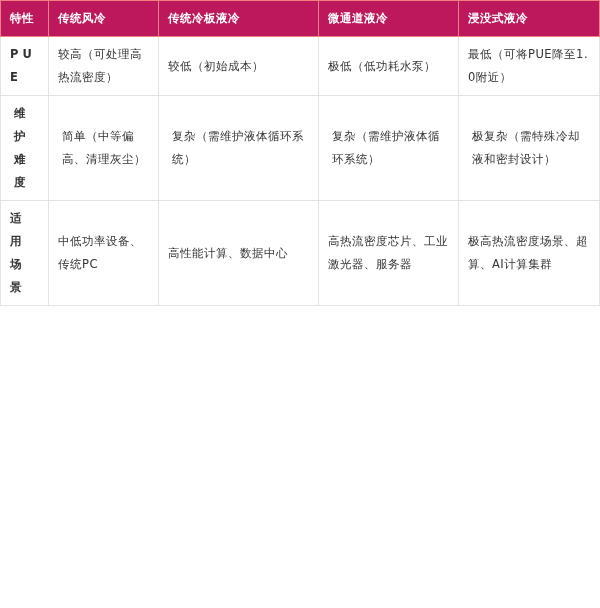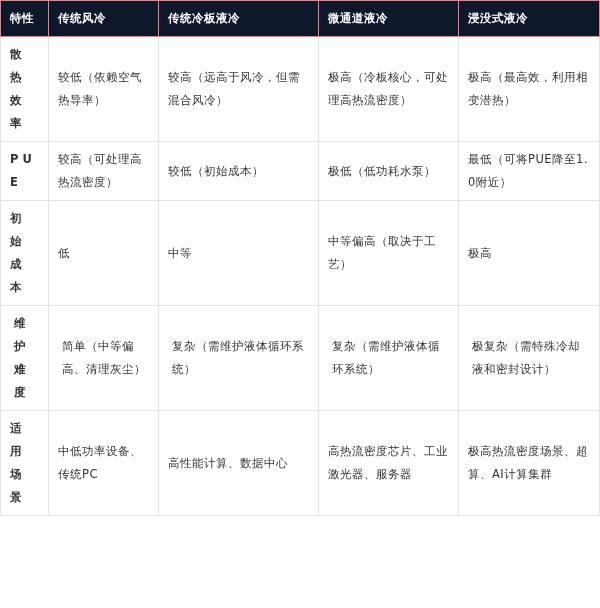--- a/index.html
+++ b/index.html
@@ -14,21 +14,21 @@
   table.cmp td, table.cmp th {
     border: 1px solid #e3e3e3;
     padding: 6px 9px;
     vertical-align: middle;
     line-height: 23px;
     text-align: left;
     word-break: break-all;
     letter-spacing: 0.5px;
   }
   table.cmp thead th {
-    background: #0f172a;
+    background: #be185d;
     color: #ffffff;
     font-weight: bold;
     height: 21px;
     padding-top: 6px;
     padding-bottom: 6px;
     border-color: #f08080;
     font-size: 11.5px;
   }
   table.cmp tbody th {
     font-weight: bold;
@@ -62,40 +62,26 @@
   <thead>
     <tr>
       <th>特性</th>
       <th>传统风冷</th>
       <th>传统冷板液冷</th>
       <th>微通道液冷</th>
       <th>浸没式液冷</th>
     </tr>
   </thead>
   <tbody>
-    <tr class="r1">
-      <th>散热效率</th>
-      <td>较低（依赖空气热导率）</td>
-      <td>较高（远高于风冷，但需混合风冷）</td>
-      <td>极高（冷板核心，可处理高热流密度）</td>
-      <td>极高（最高效，利用相变潜热）</td>
-    </tr>
     <tr class="r2">
       <th>PUE</th>
       <td>较高（可处理高热流密度）</td>
       <td>较低（初始成本）</td>
       <td>极低（低功耗水泵）</td>
       <td>最低（可将PUE降至1.0附近）</td>
-    </tr>
-    <tr class="r4">
-      <th>初始成本</th>
-      <td>低</td>
-      <td>中等</td>
-      <td>中等偏高（取决于工艺）</td>
-      <td>极高</td>
     </tr>
     <tr class="r5">
       <th>维护难度</th>
       <td>简单（中等偏高、清理灰尘）</td>
       <td>复杂（需维护液体循环系统）</td>
       <td>复杂（需维护液体循环系统）</td>
       <td>极复杂（需特殊冷却液和密封设计）</td>
     </tr>
     <tr class="r7">
       <th>适用场景</th>

